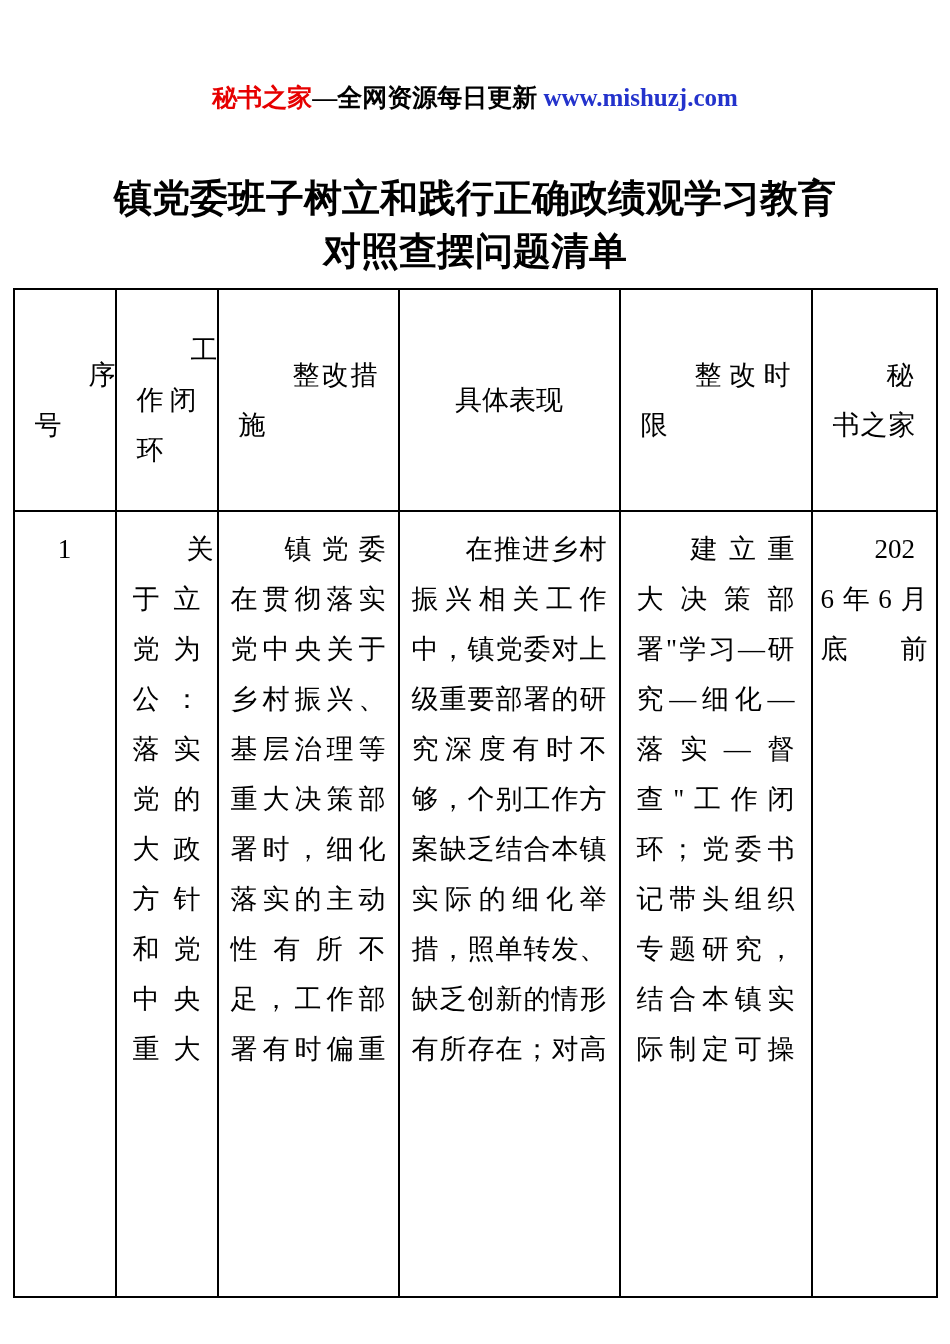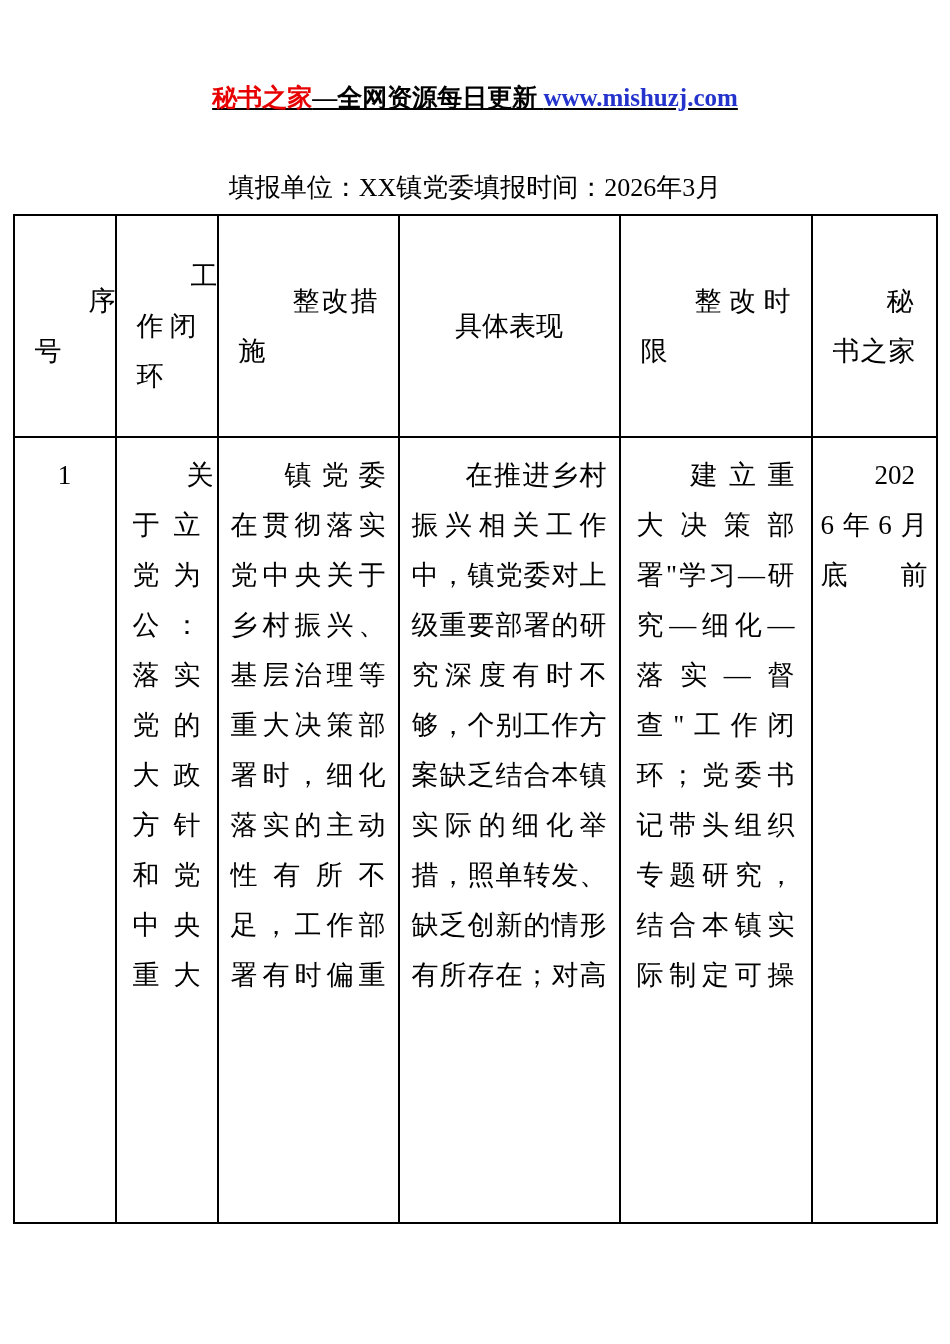--- a/index.html
+++ b/index.html
@@ -16,21 +16,20 @@
     overflow: hidden;
     font-family: "Liberation Serif", "DejaVu Serif", serif;
     color: #000000;
   }
   .masthead {
     margin-top: 82px;
     text-align: center;
     font-size: 25px;
     line-height: 32px;
     font-weight: bold;
-    text-decoration: underline;
   }
   .masthead .brand   { color: #e60000; }
   .masthead .tagline { color: #000000; }
   .masthead .url     { color: #2433cc; cursor: pointer; }
   .doc-title {
     margin: 58px 0 0 0;
     text-align: center;
     font-size: 38px;
     line-height: 53px;
     font-weight: bold;
@@ -93,23 +92,24 @@
   .doc-table td.cell-deadline      { padding: 12px 8px;  }
 </style>
 </head>
 <body>
 
 <div class="page">
 
   <div class="masthead"><span class="brand">秘书之家</span><span class="tagline">—全网资源每日更新 </span><span class="url">www.mishuzj.com</span></div>
 
   <h1 class="doc-title">
+    <span class="title-line">镇党委班子树立和践行正确政绩观学习教育</span>
+    <span class="title-line">对照查摆问题清单</span>
   </h1>
 
-  <div class="report-meta">填报单位：XX镇党委填报时间：2026年3月</div>
 
   <table class="doc-table">
     <colgroup>
       <col class="c1">
         <col class="c2">
         <col class="c3">
         <col class="c4">
         <col class="c5">
         <col class="c6">
     </colgroup>

